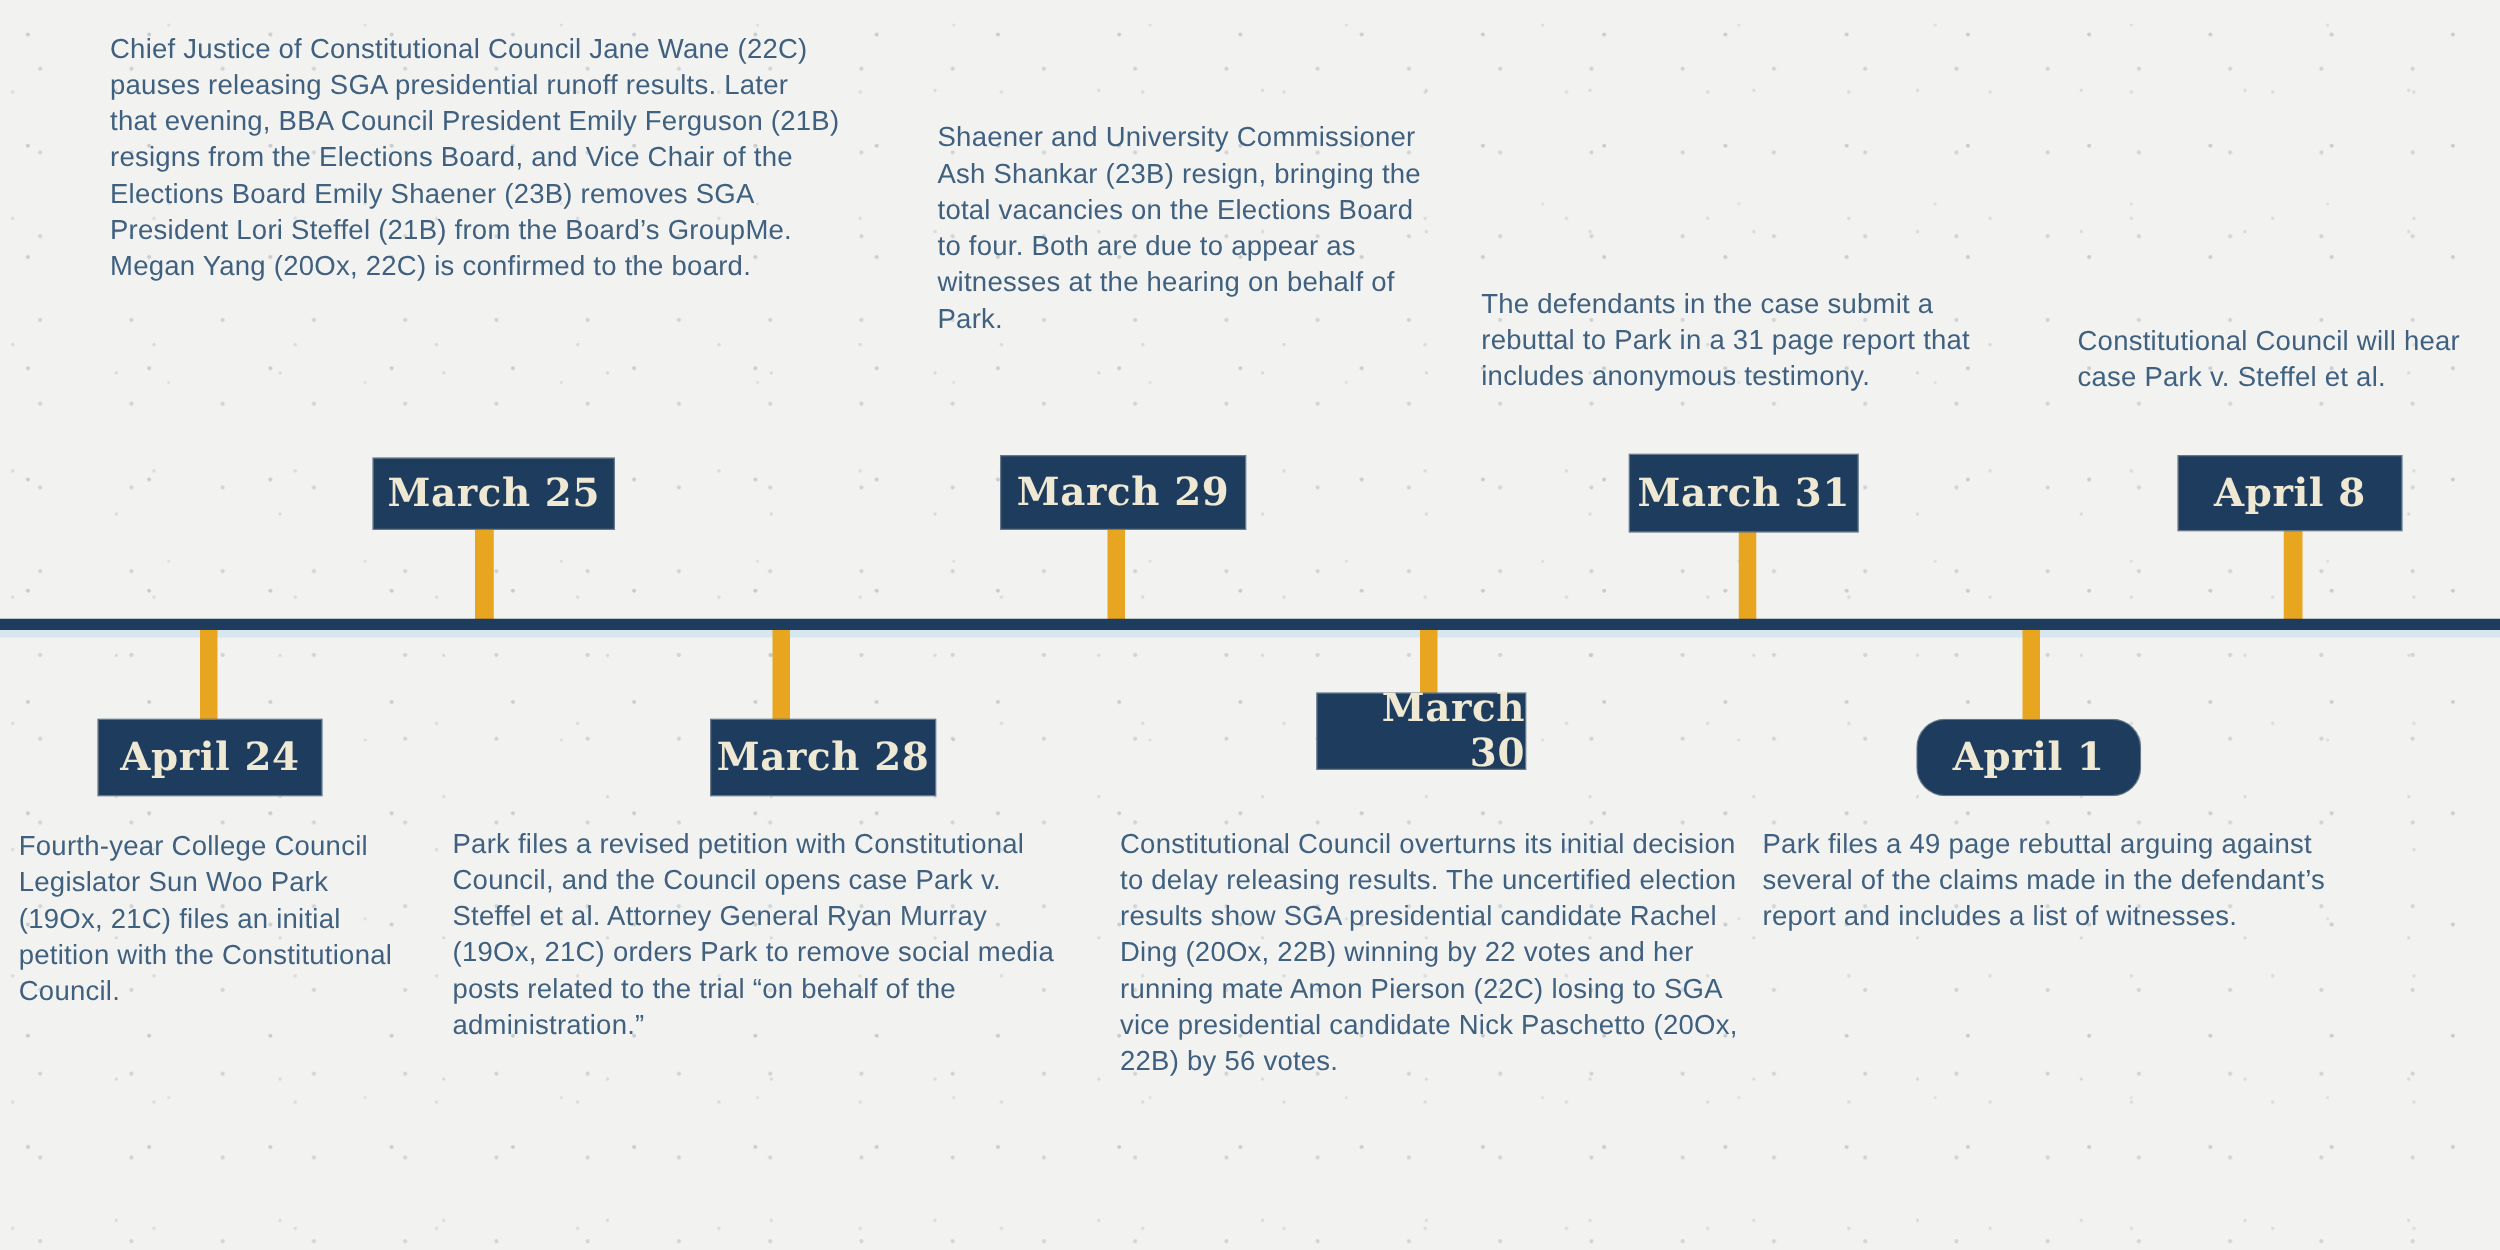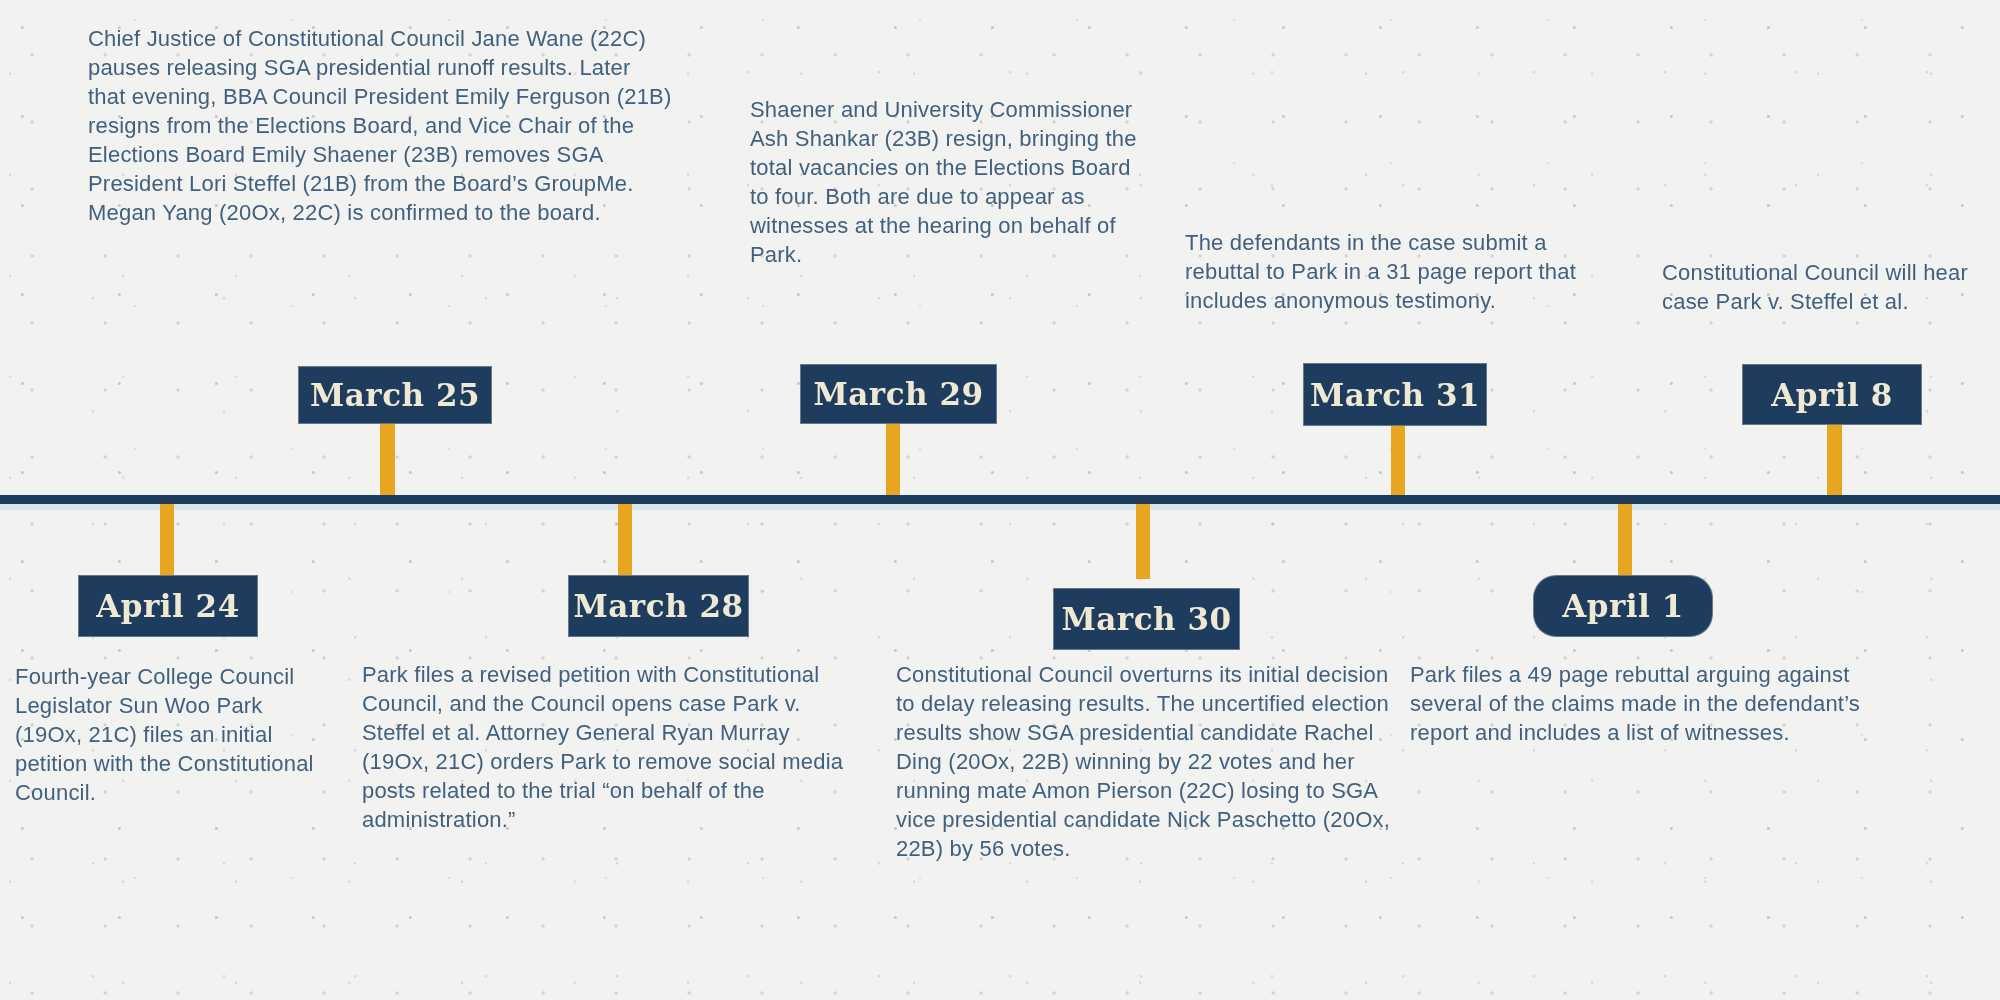--- a/index.html
+++ b/index.html
@@ -53,21 +53,21 @@
   
   #e3-desc{left:362px;top:660px;width:500px;}
   #e3-badge{left:537px;top:575px;width:181px;height:62px;margin-left:31px;}
   #e3-conn{left:618px;top:499px;width:14px;height:80px;}
   
   #e4-desc{left:702px;top:95px;width:398px;margin-left:48px;}
   #e4-badge{left:800px;top:364px;width:197px;height:60px;}
   #e4-conn{left:886px;top:420px;width:14px;height:80px;}
   
   #e5-desc{left:896px;top:660px;width:505px;}
-  #e5-badge{left:1053px;top:588px;width:187px;height:62px;}
+  #e5-badge{left:1053px;top:554px;width:168px;height:62px;}
   #e5-conn{left:1136px;top:499px;width:14px;height:80px;}
   
   #e6-desc{left:1185px;top:228px;width:428px;}
   #e6-badge{left:1303px;top:363px;width:184px;height:63px;}
   #e6-conn{left:1391px;top:420px;width:14px;height:80px;}
   
   #e7-desc{left:1410px;top:660px;width:455px;}
   #e7-badge{left:1533px;top:575px;width:180px;height:62px;border-radius:23px;}
   #e7-conn{left:1618px;top:499px;width:14px;height:80px;}
   

